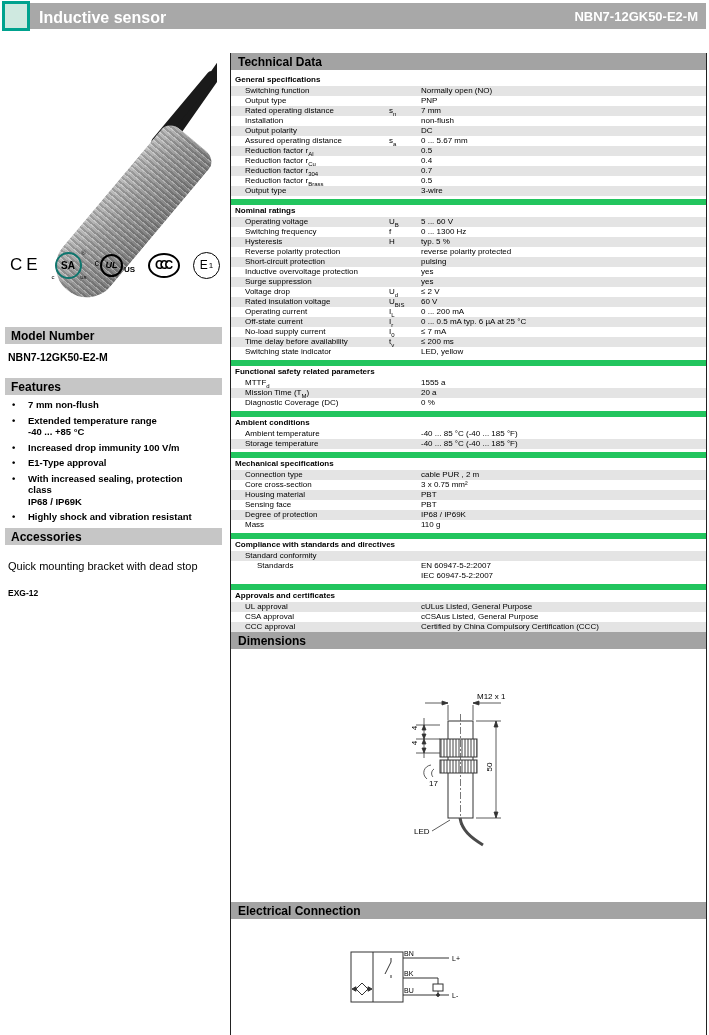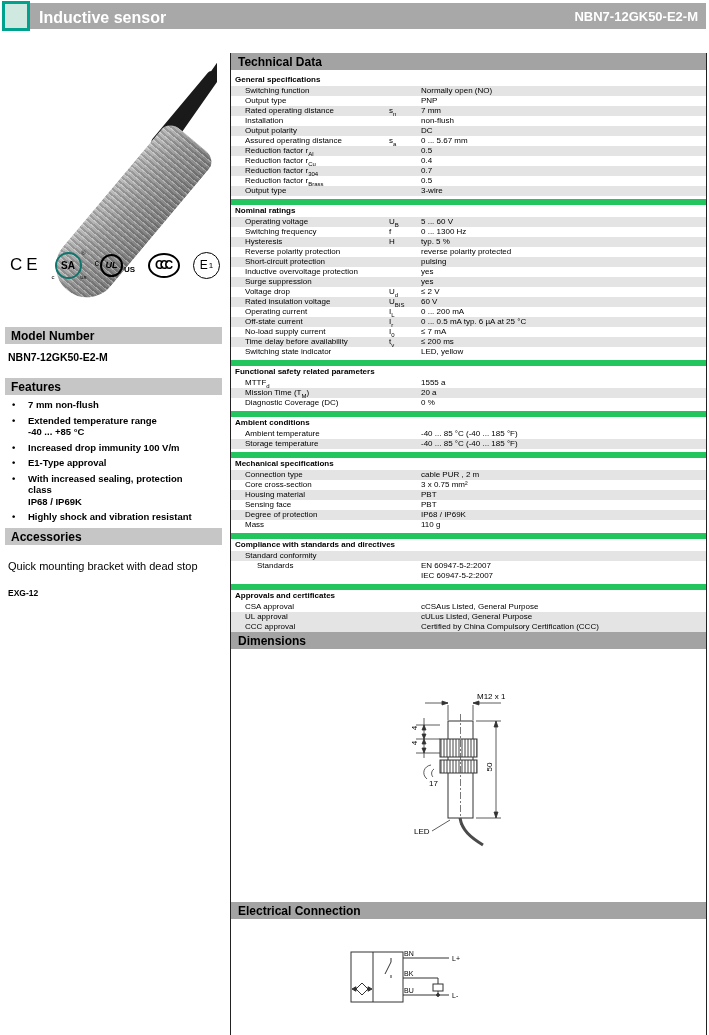--- a/index.html
+++ b/index.html
@@ -308,27 +308,27 @@
       <div class="sec-row shade">
         <span class="lab">Standard conformity</span>
         <span class="val"></span>
       </div>
       <div class="sec-row tall">
         <span class="lab ind2">Standards</span>
         <span class="val">EN 60947-5-2:2007
 IEC 60947-5-2:2007</span>
       </div>
       <div class="sec-h ruled">Approvals and certificates</div>
+      <div class="sec-row shade">
+        <span class="lab">UL approval</span>
+        <span class="val">cULus Listed, General Purpose</span>
+      </div>
       <div class="sec-row">
         <span class="lab">CSA approval</span>
         <span class="val">cCSAus Listed, General Purpose</span>
-      </div>
-      <div class="sec-row shade">
-        <span class="lab">UL approval</span>
-        <span class="val">cULus Listed, General Purpose</span>
       </div>
       <div class="sec-row shade">
         <span class="lab">CCC approval</span>
         <span class="val">Certified by China Compulsory Certification (CCC)</span>
       </div>
       <div class="sec-row">
         <span class="lab">E1 Type approval</span>
         <span class="val">10R-04</span>
       </div>
     </div>

